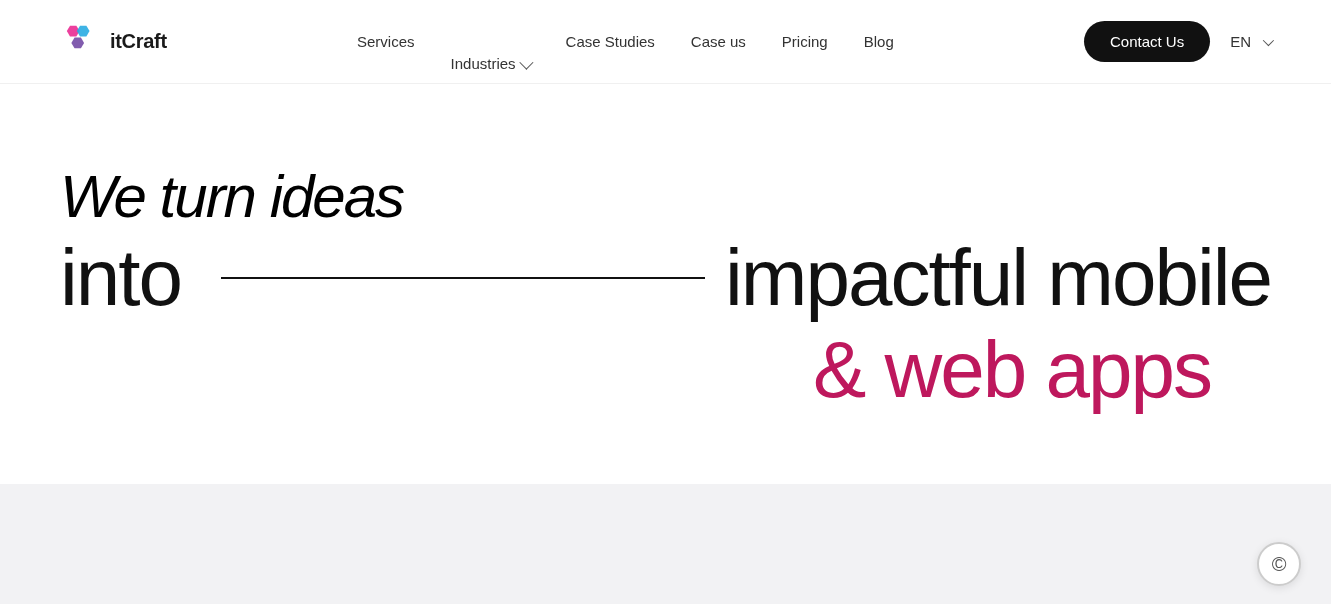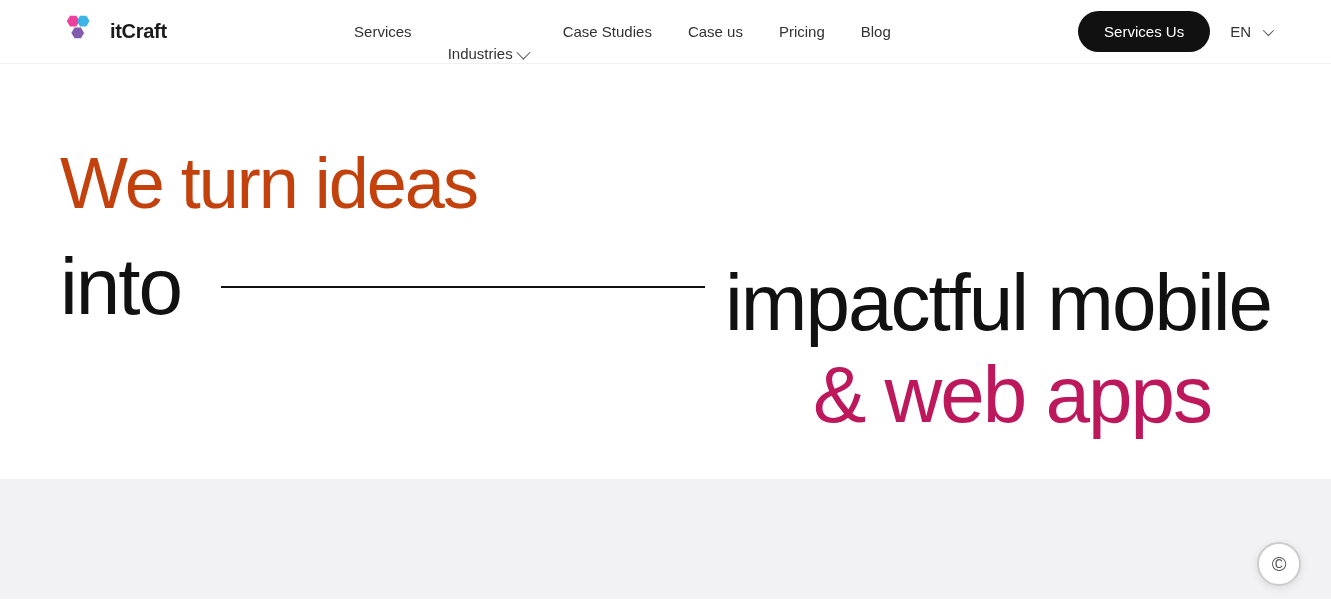--- a/index.html
+++ b/index.html
@@ -15,21 +15,21 @@
       min-height: 616px;
       overflow-x: hidden;
     }
 
     
     nav {
       display: flex;
       align-items: center;
       justify-content: space-between;
       padding: 0 60px;
-      height: 64px;
+      height: 84px;
       background: #ffffff;
       border-bottom: 1px solid #f0f0f0;
     }
 
     .logo-area {
       display: flex;
       align-items: center;
       gap: 10px;
       text-decoration: none;
       color: #000;
@@ -119,25 +119,26 @@
 
     
     .hero {
       padding: 80px 60px 0 60px;
       min-height: 400px;
       background: #ffffff;
       position: relative;
     }
 
     .hero-line1 {
-      font-size: 72px;
-      font-weight: 300;
-      color: #c2410c;
+      font-size: 60px;
+      font-weight: 300;
+      color: #000000;
       line-height: 1.1;
       letter-spacing: -2px;
+      font-style: italic;
     }
 
     .hero-line2 {
       display: flex;
       align-items: center;
       gap: 0;
       font-size: 80px;
       font-weight: 300;
       color: #111111;
       line-height: 1.2;
@@ -156,21 +157,20 @@
       max-width: 540px;
       margin: 0 20px;
     }
 
     .hero-line2-right {
       font-size: 80px;
       font-weight: 300;
       color: #111111;
       letter-spacing: -2px;
       white-space: nowrap;
-      margin-top: 32px;
     }
 
     .hero-line3 {
       text-align: right;
       font-size: 80px;
       font-weight: 300;
       color: #be185d;
       line-height: 1.1;
       letter-spacing: -2px;
       padding-right: 60px;
@@ -237,21 +237,21 @@
     </li>
     <li>
       <a href="#">Pricing</a>
     </li>
     <li>
       <a href="#">Blog</a>
     </li>
   </ul>
 
   <div class="nav-right">
-    <button class="contact-btn">Services Us</button>
+    <button class="contact-btn">Contact Us</button>
     <button class="lang-selector">
       <span>EN</span>
       <span class="lang-chevron"></span>
     </button>
   </div>
 </nav>
 
 <section class="hero">
   <div class="hero-line1">We turn ideas</div>
   <div class="hero-line2">

